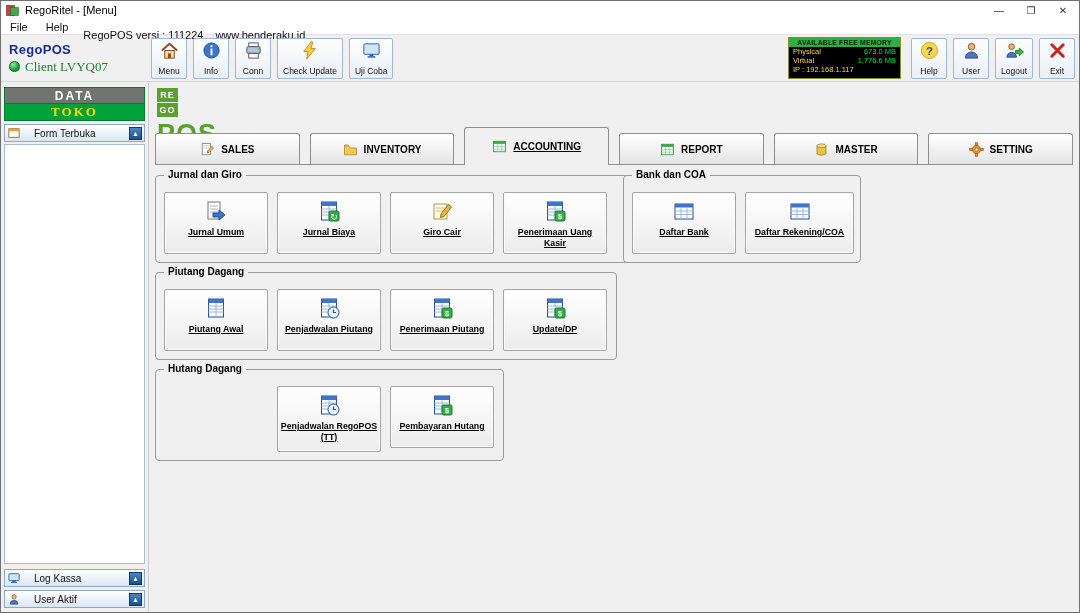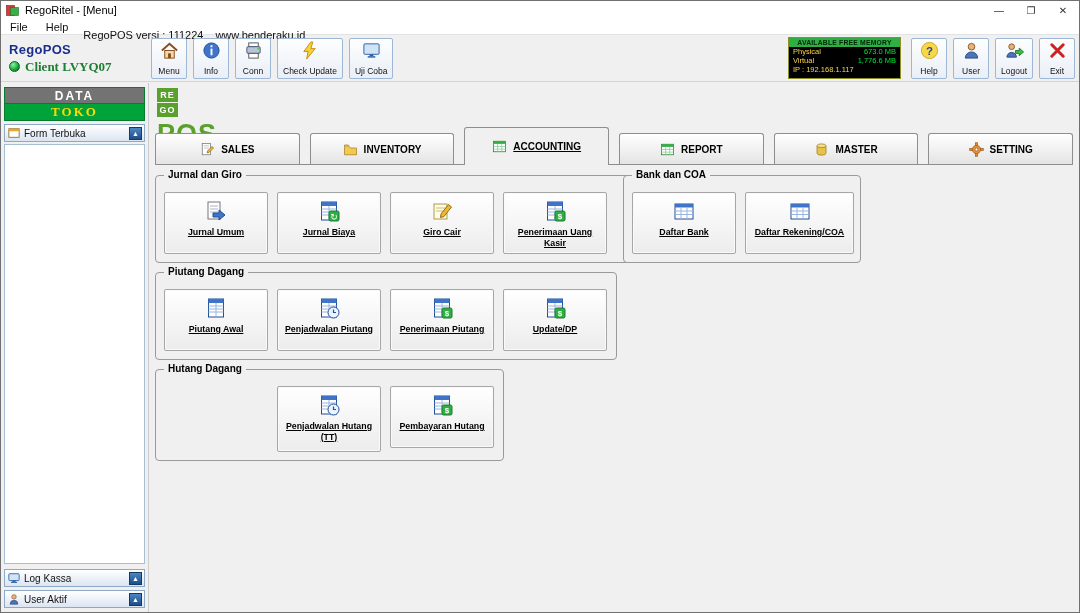--- a/index.html
+++ b/index.html
@@ -17,21 +17,21 @@
   .menubar { height:16px; background:#ffffff; display:flex; align-items:center; font-size:11px; color:#111; border-bottom:1px solid #e3e3e3; }
   .menu-item { padding:0 9px; }
   .menu-static { padding:0 6px;margin-top:16px; }
 
   
   .toolbar { height:47px; background:#f0f0f0; border-bottom:1px solid #d4d4d4; display:flex; align-items:center; padding:2px 4px 2px 8px; }
   .brand-block { width:142px; flex:0 0 auto; display:flex; flex-direction:column; justify-content:center; gap:2px; }
   .brand-name { font-size:13px; font-weight:bold; color:#1a2e8c; letter-spacing:0.3px; }
   .client-row { display:flex; align-items:center; gap:5px; }
   .status-dot { width:11px; height:11px; border-radius:50%; background:radial-gradient(circle at 35% 30%, #8cf2a0, #0d9c34 65%, #066420); border:1px solid #066420; }
-  .client-name { font-family:"Liberation Serif",serif; font-size:13px; font-weight:bold; color:#1e7e34; }
+  .client-name { font-family:"Liberation Serif",serif; font-size:13px; font-weight:normal; color:#1e7e34; }
   .tb-btn { height:41px; background:linear-gradient(#fefefe,#e9eff7); border:1px solid #9db8d6; border-radius:2px; display:flex; flex-direction:column; align-items:center; justify-content:space-between; gap:2px; padding:2px 5px; margin-right:6px; min-width:36px; cursor:default; }
   .tb-btn svg { width:19px; height:19px; }
   .tb-btn .tb-label { font-size:8.5px; color:#111; white-space:nowrap; }
 
   
   .memory { margin-left:auto; width:113px; height:42px; background:#000; border:1px solid #8f8f2a; flex:0 0 auto; }
   .memory-title { background:#2fae42; color:#00260a; font-size:6.8px; font-weight:bold; text-align:center; line-height:9px; letter-spacing:0.2px; }
   .memory-row { display:flex; justify-content:space-between; padding:0 4px; font-size:7.5px; line-height:9px; }
   .memory-label { color:#ffd24a; }
   .memory-value { color:#00e53c; }
@@ -40,21 +40,21 @@
   .session-group { display:flex; margin-left:10px; }
 
   
   .appbody { position:absolute; top:82px; left:0; right:0; bottom:0; display:flex; }
 
   
   .sidebar { width:148px; flex:0 0 auto; background:#f0f0f0; border-right:1px solid #cccccc; padding:4px 3px; display:flex; flex-direction:column; }
   .side-header { border:1px solid #077a30; flex:0 0 auto; }
   .side-header-row1 { background:#737373; color:#fff; font-weight:bold; font-size:12px; text-align:center; height:16px; line-height:16px; letter-spacing:2px; border-bottom:1px solid #077a30; }
   .side-header-row2 { background:#00a33a; color:#ffd700; font-family:"Liberation Serif",serif; font-weight:bold; font-size:13px; text-align:center; height:16px; line-height:16px; letter-spacing:2px; }
-  .side-bar-item { height:18px; flex:0 0 auto; display:flex; align-items:center; gap:4px; padding:0 2px 0 3px; background:linear-gradient(#ffffff,#dbe5f1); border:1px solid #8fa8c8; font-size:10px; color:#111; margin-top:3px; }
+  .side-bar-item { height:18px; flex:0 0 auto; display:flex; align-items:center; gap:14px; padding:0 2px 0 3px; background:linear-gradient(#ffffff,#dbe5f1); border:1px solid #8fa8c8; font-size:10px; color:#111; margin-top:3px; }
   .side-bar-item svg { width:12px; height:12px; flex:0 0 auto; }
   .side-toggle { margin-left:auto; width:13px; height:13px; background:linear-gradient(#4d86c0,#1c4e8a); border:1px solid #123a66; color:#fff; font-size:7px; line-height:11px; text-align:center; cursor:default; }
   .side-list { flex:1 1 auto; background:#ffffff; border:1px solid #a8bed4; margin-top:2px; margin-bottom:2px; }
 
   
   .main { flex:1 1 auto; position:relative; background:#f0f0f0; }
 
   .logo { position:absolute; left:8px; top:5px; display:flex; align-items:flex-start; gap:3px;flex-direction:column; }
   .logo-tiles { display:flex; flex-direction:column; gap:1px; }
   .logo-tile { width:21px; height:14px; background:#5aa02c; color:#fff; font-weight:bold; font-size:9px; display:flex; align-items:center; justify-content:center; letter-spacing:1px; }
@@ -462,21 +462,21 @@
           <div class="btn-label">Update/DP</div>
         </div>
       </div>
 
       <div class="groupbox" style="left:6px; top:286px; width:349px; height:92px;">
         <div class="groupbox-title">Hutang Dagang</div>
         <div class="menu-btn" style="left:121px; height:66px">
           <svg>
               <use href="#ic-ledger-clock"></use>
             </svg>
-          <div class="btn-label">Penjadwalan Hutang (TT)</div>
+          <div class="btn-label">Penjadwalan RegoPOS (TT)</div>
         </div>
         <div class="menu-btn" style="left:234px">
           <svg>
               <use href="#ic-ledger-cash"></use>
             </svg>
           <div class="btn-label">Pembayaran Hutang</div>
         </div>
       </div>
 
     </div>

